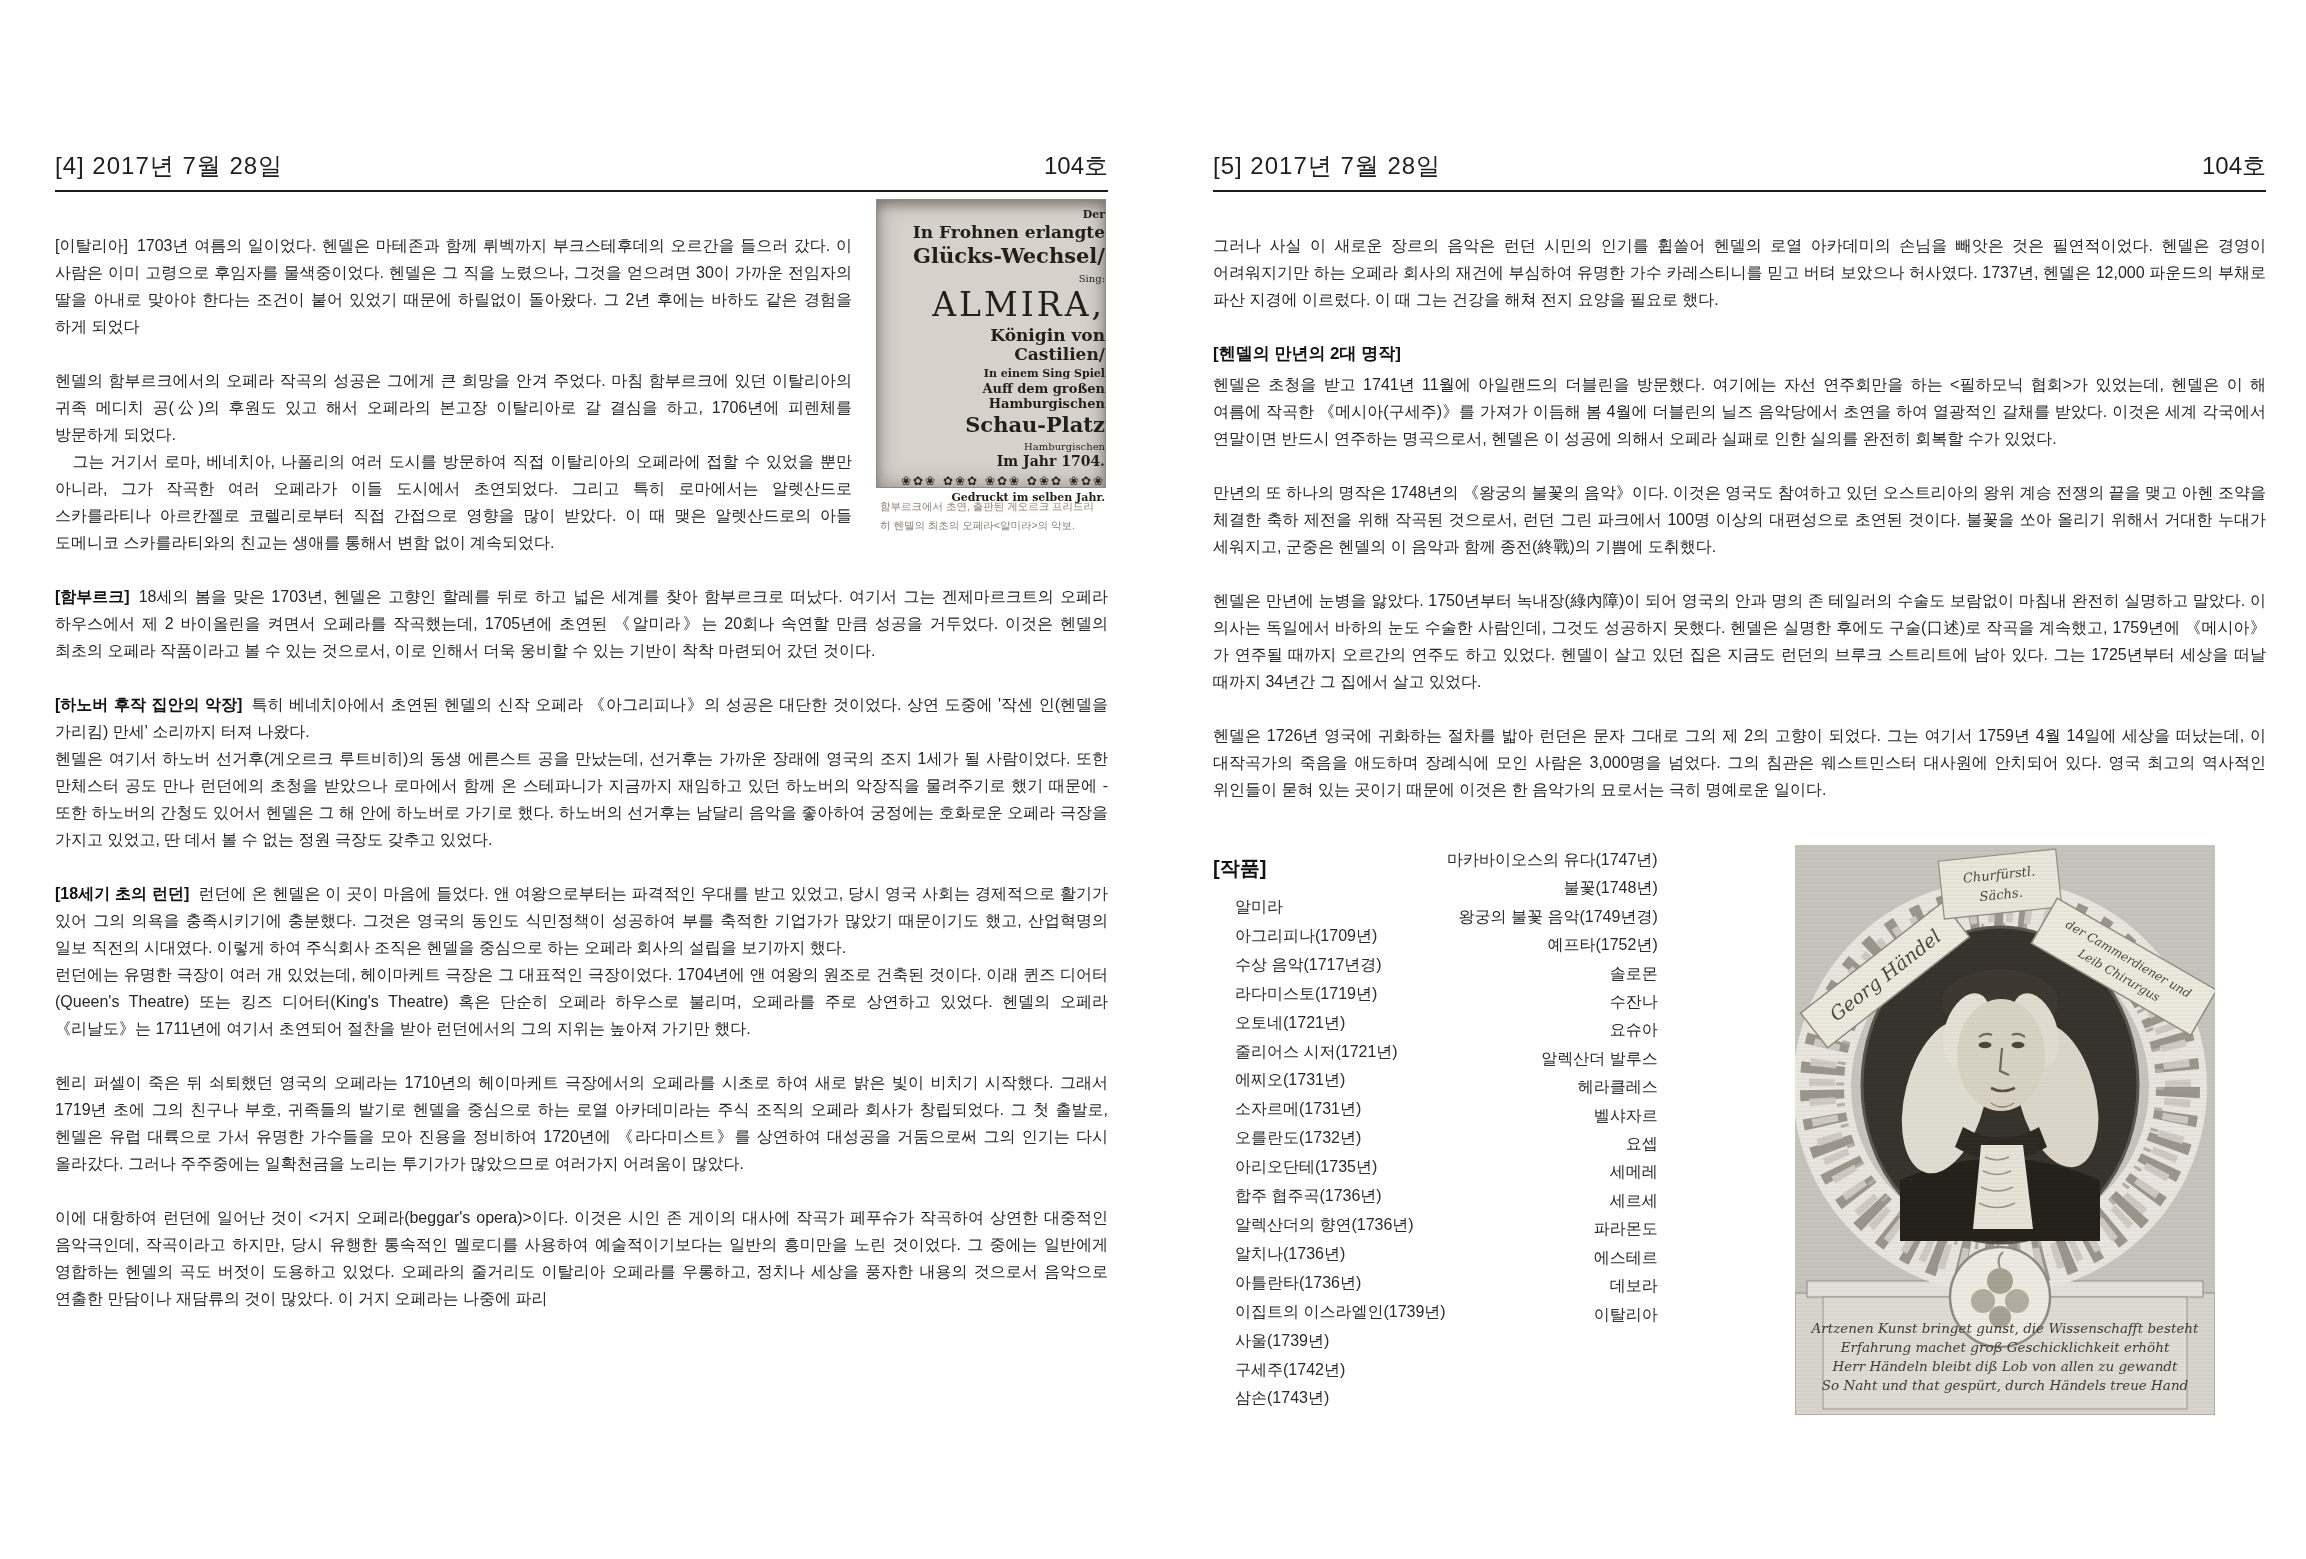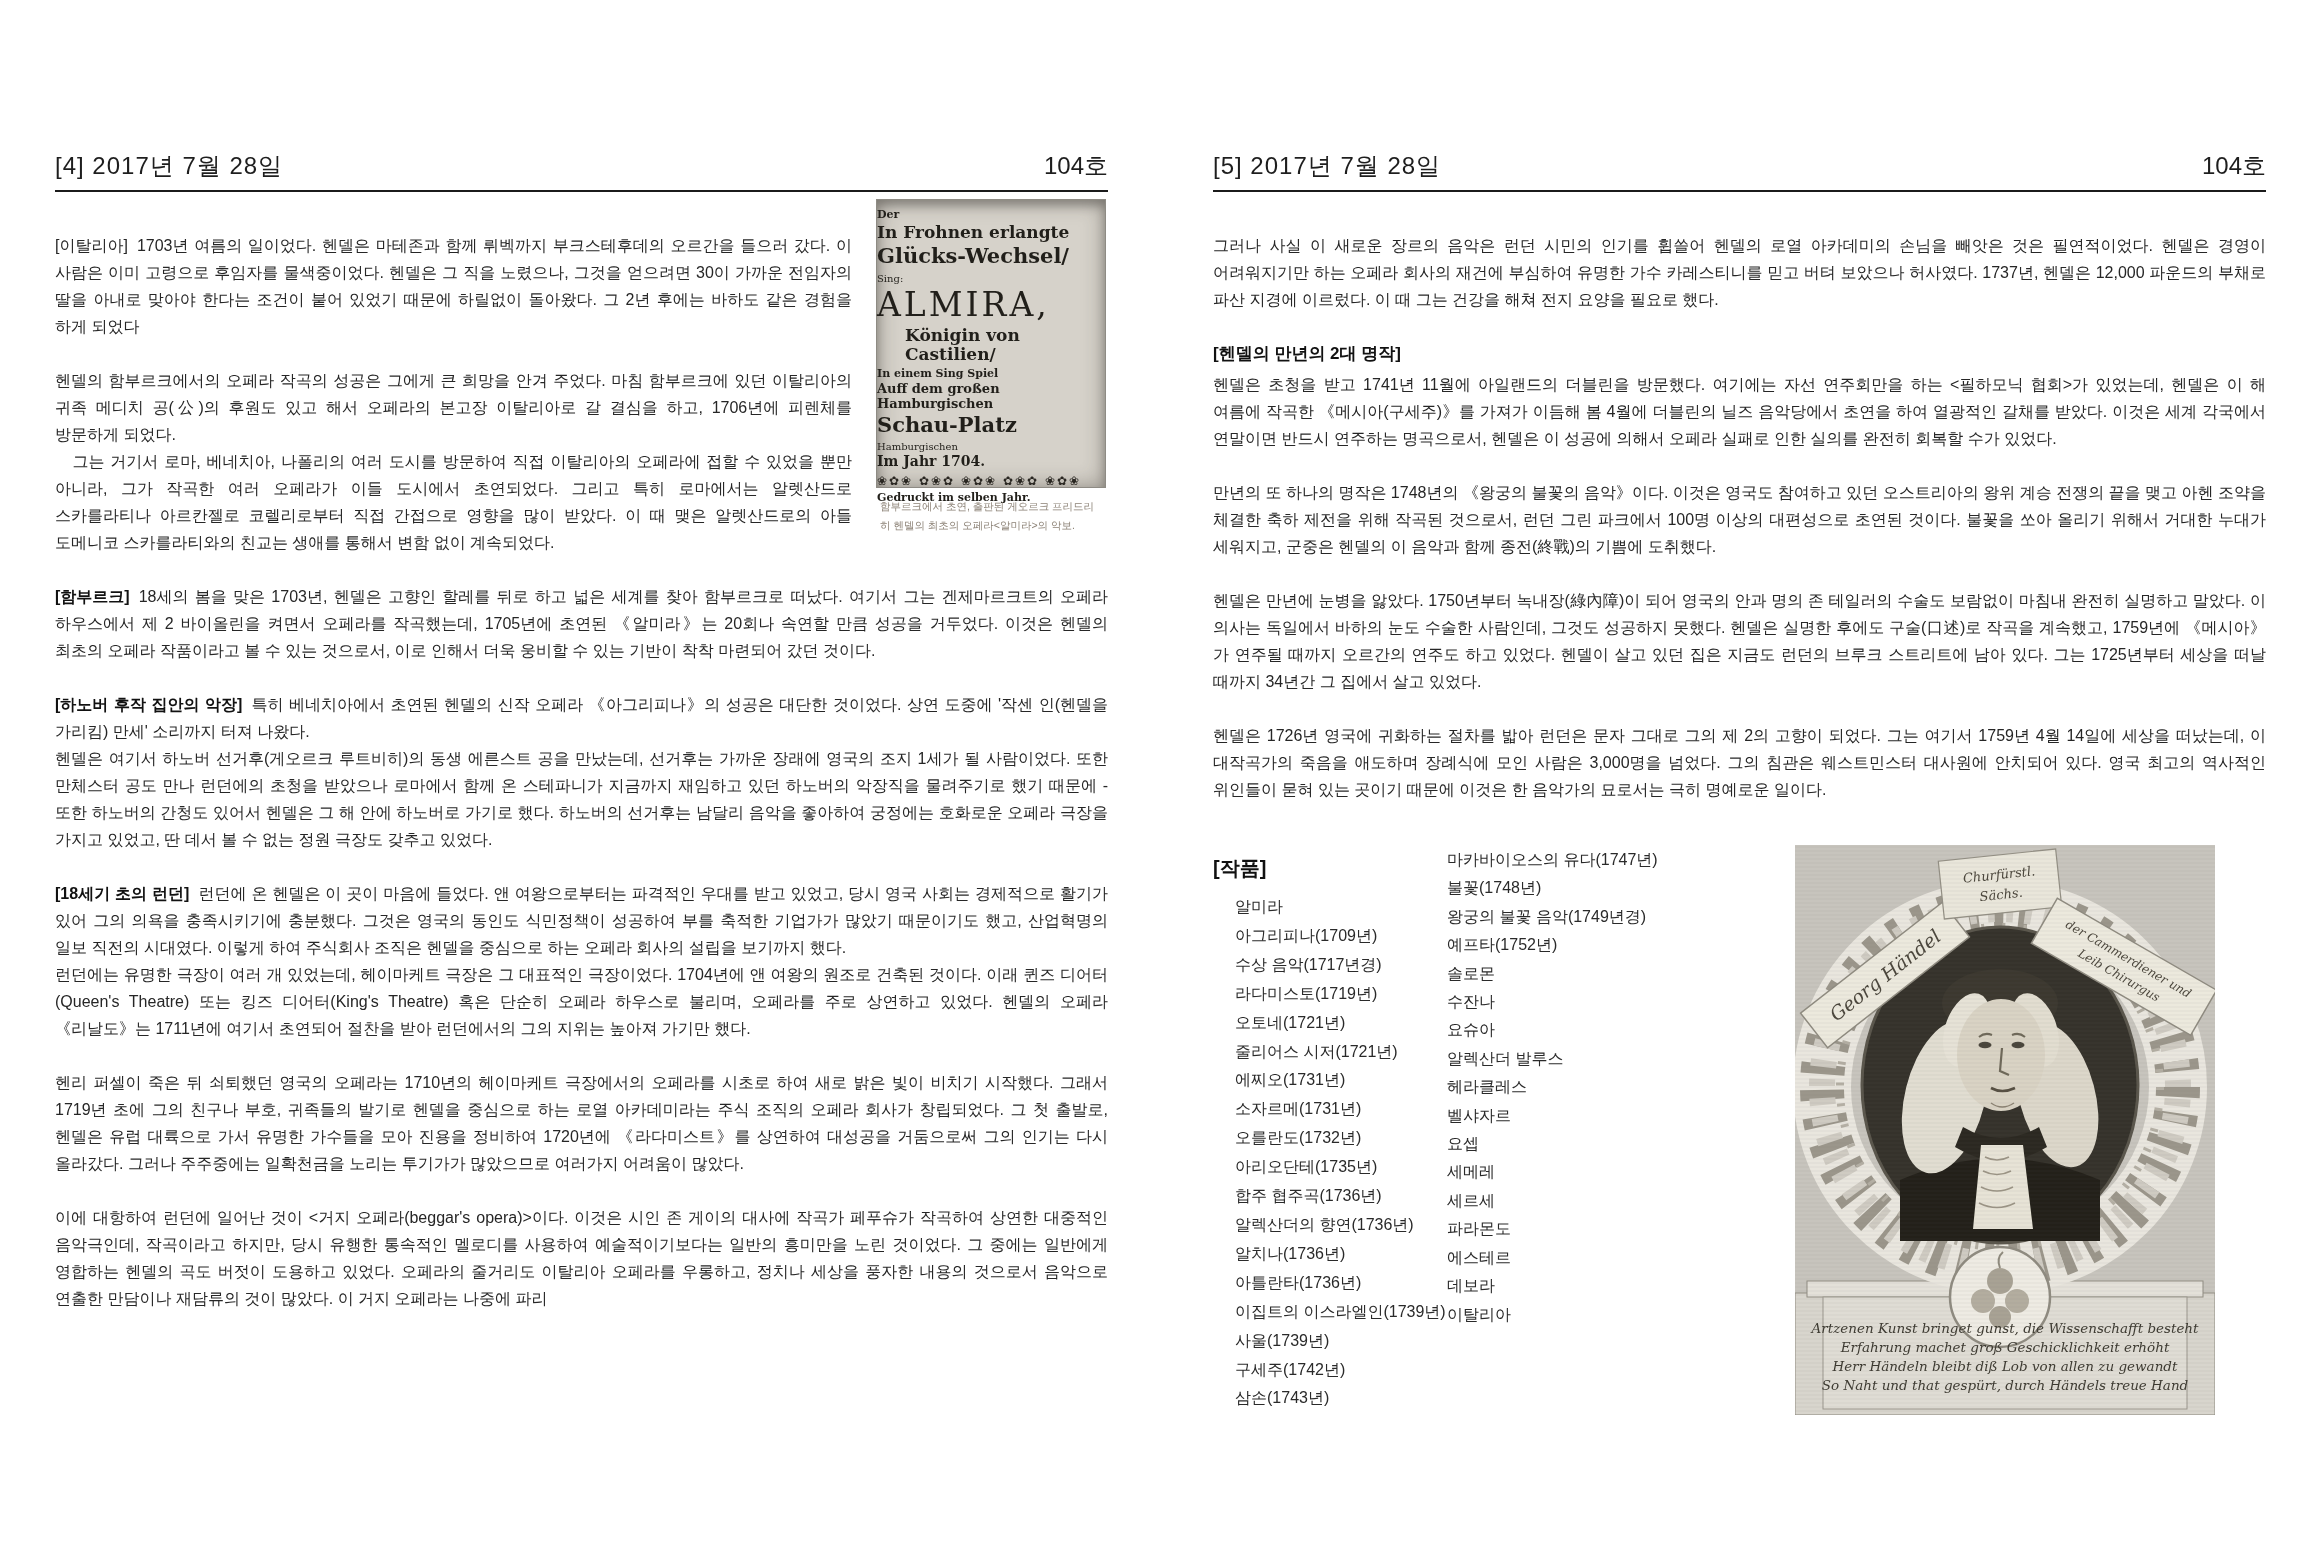--- a/index.html
+++ b/index.html
@@ -25,21 +25,21 @@
   .ph.b{font-weight:bold;color:#111;}
   .shead{margin:27px 0 4px;font-weight:bold;font-size:17px;color:#111;}
 
   
   .posterfig{
     float:right;width:232px;margin:-33px 0 8px 24px;
   }
   .poster{
     width:230px;height:289px;background:#d6d2ca;border:1px solid #8e8b84;
     box-shadow:inset 0 0 22px rgba(40,35,25,.38), inset 0 6px 10px rgba(0,0,0,.25);
-    text-align:left;font-family:"DejaVu Serif","Liberation Serif",serif;
+    text-align:right;font-family:"DejaVu Serif","Liberation Serif",serif;
     color:#211f1a;padding-top:9px;box-sizing:border-box;
   }
   .pl{line-height:1.12;}
   .pl1{font-size:11px;font-weight:bold;}
   .pl2{font-size:17px;font-weight:bold;margin-top:2px;}
   .pl3{font-size:21px;font-weight:bold;margin-top:2px;}
   .pl4{font-size:10px;margin-top:5px;}
   .pl5{font-size:33px;letter-spacing:3px;margin-top:3px;}
   .pl6{font-size:17px;font-weight:bold;margin-top:2px;padding-left:28px;}
   .pl7{font-size:11px;font-weight:bold;margin-top:4px;}
@@ -52,21 +52,21 @@
   .postercap{
     margin-top:9px;padding:0 4px;font-size:10.5px;line-height:1.8;
     color:#8c8276;text-align:left;
   }
 
   
   .works{position:absolute;left:0;top:845px;width:1053px;height:600px;}
   .wheading{position:absolute;left:0;top:10px;font-size:20px;font-weight:bold;color:#111;}
   .wcol{position:absolute;font-size:16px;color:#2a2a2a;}
   .wcol1{left:22px;top:48px;line-height:28.9px;}
-  .wcol2{left:234px;top:1px;line-height:28.4px;}
+  .wcol2{left:234px;top:1px;line-height:28.4px;text-align:right;}
   .witem{white-space:nowrap;}
   .portrait{position:absolute;left:582px;top:0;width:420px;height:570px;}
   .bannertext{font-family:"DejaVu Serif","Liberation Serif",serif;font-style:italic;fill:#4b463c;}
   .versetext{font-family:"DejaVu Serif","Liberation Serif",serif;font-style:italic;fill:#3d3a31;}
 </style>
 </head>
 <body>
 
 <div class="page" id="pageL">
   <div class="pghead">

